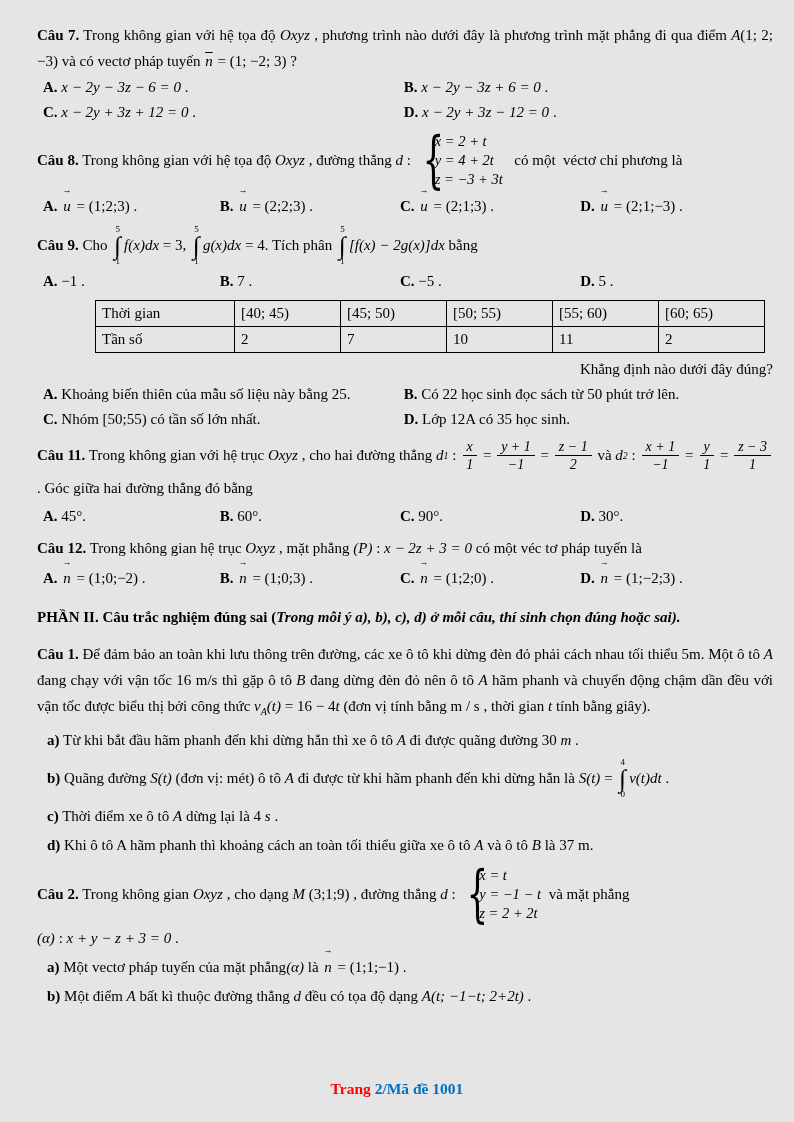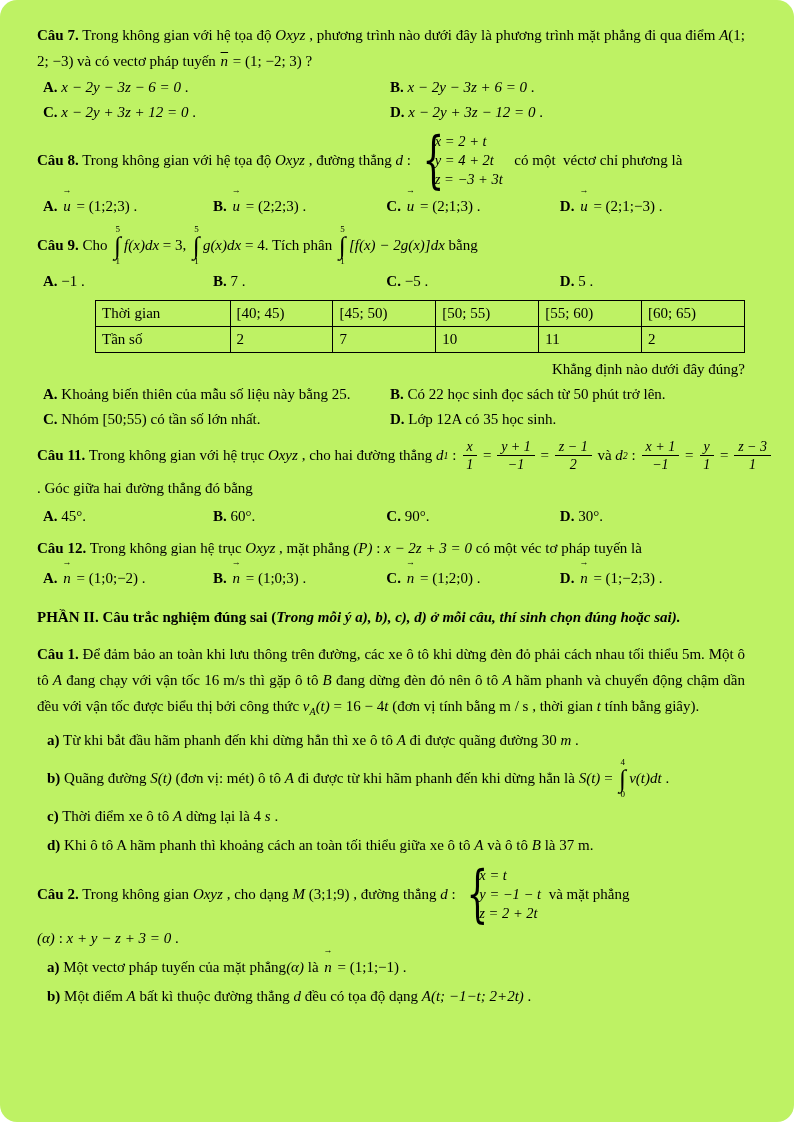--- a/index.html
+++ b/index.html
@@ -1,27 +1,26 @@
 <!DOCTYPE html>
 <html><head>
 <meta charset="utf-8">
 <style>
   html,body{margin:0;padding:0;background:#fff;}
   .page{
     position:relative;
     width:794px;height:1122px;
     margin:0 auto;
-    background:#bef264;
+    background:#e5e5e5;
     color:#000;
     font-family:"Liberation Serif","DejaVu Serif",serif;
     font-size:15px;
     box-sizing:border-box;
-    padding:22px 49px 0 37px;
+    padding:22px 21px 0 37px;
     overflow:hidden;
-    border-radius:17px;
   }
   p{margin:0;}
   .q{margin-bottom:6px;}
   .stem{text-align:justify;line-height:26px;}
   .stem-flex{display:flex;align-items:center;line-height:25px;margin:2px 0;}
   .stem-flex>span{white-space:pre;}
   .rs-b{font-weight:bold;}
   .rs-i{font-style:italic;}
   .rs-bi{font-weight:bold;font-style:italic;}
   .opts2{display:grid;grid-template-columns:49% 51%;line-height:25px;margin-top:1px;}
@@ -223,14 +222,17 @@
         <span class="rs-i">d</span>
         <span> : </span>
         <span class="cases"><span class="brace">{</span><span class="lines"><span class="cline">x = t</span><span class="cline">y = −1 − t</span><span class="cline">z = 2 + 2t</span></span></span>
         <span> và mặt phẳng</span>
       </p>
     <p class="c2line"><span class="rs-i">(α)</span><span> : </span><span class="rs-i">x + y − z + 3 = 0</span><span> .</span></p>
     <p class="item"><span class="rs-b">a)</span><span> Một vectơ pháp tuyến của mặt phẳng</span><span class="rs-i">(α)</span><span> là </span><span class="vec"><span class="arr">→</span>n</span><span> = (1;1;−1) .</span></p>
     <p class="item"><span class="rs-b">b)</span><span> Một điểm </span><span class="rs-i">A</span><span> bất kì thuộc đường thẳng </span><span class="rs-i">d</span><span> đều có tọa độ dạng </span><span class="rs-i">A(t; −1−t; 2+2t)</span><span> .</span></p>
   </div>
 
+  <p class="footer">
+    <span class="fp">Trang </span><span class="fc">2/Mã đề 1001</span>
+  </p>
 
 </div>
 
 </body></html>

